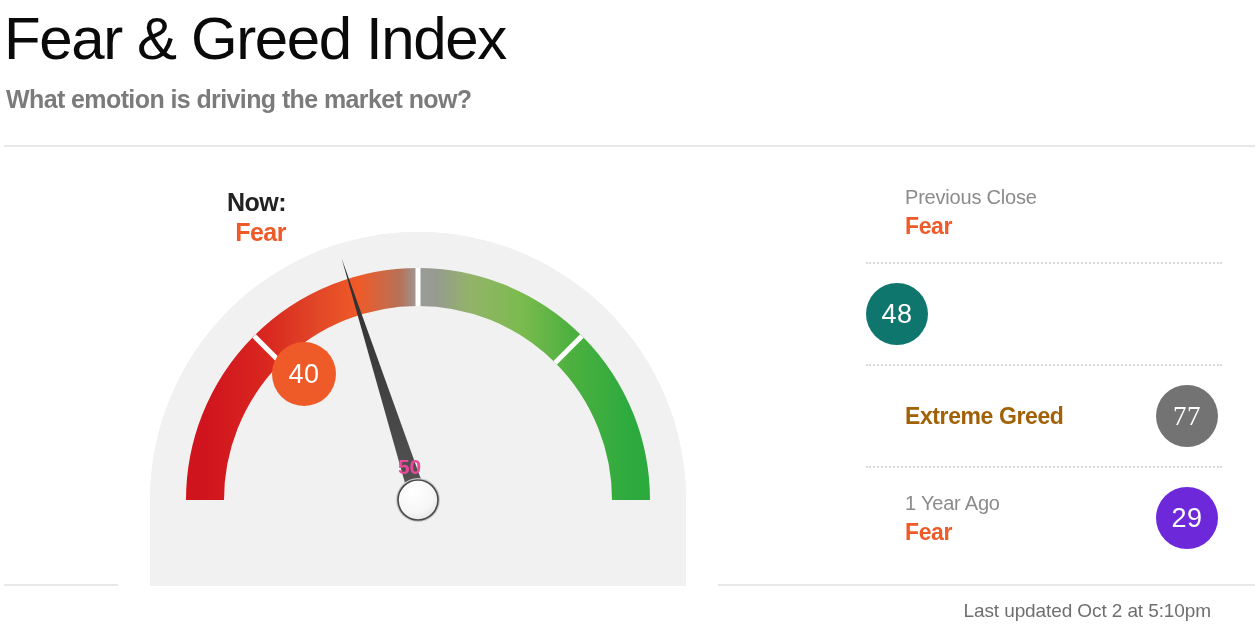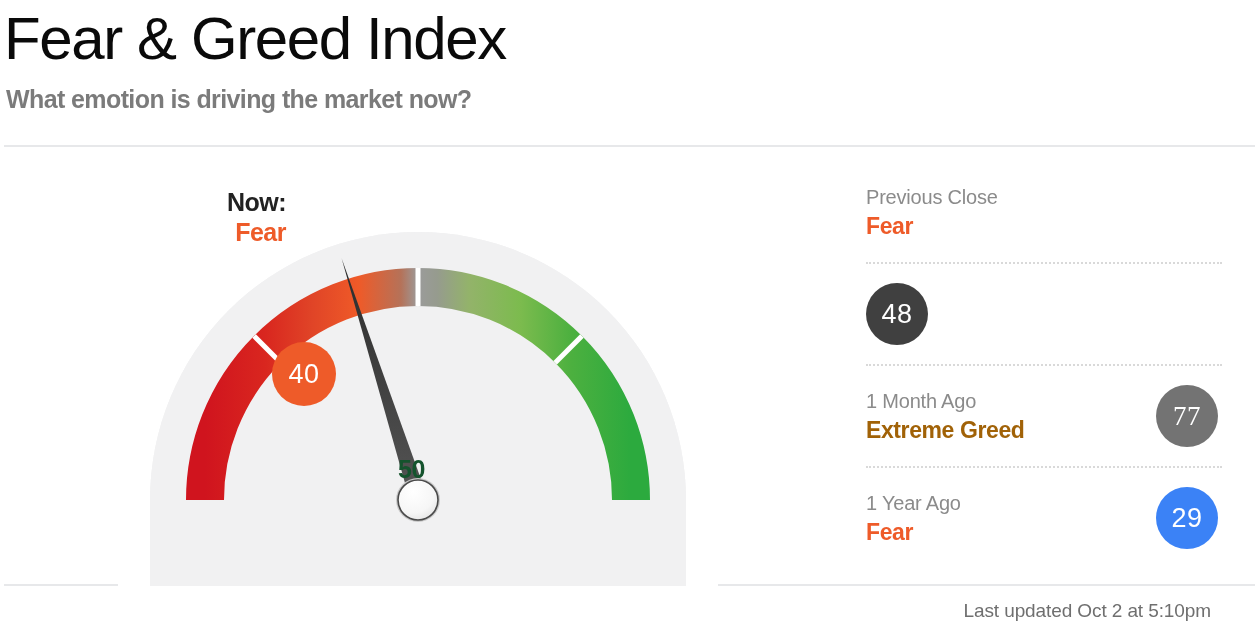--- a/index.html
+++ b/index.html
@@ -111,23 +111,23 @@
     font-weight: normal;
     display: flex;
     align-items: center;
     justify-content: center;
     letter-spacing: 0.5px;
   }
 
   
   .tick-label {
     position: absolute;
-    font-size: 25px;
-    font-weight: bold;
-    color: #14532d;
+    font-size: 21px;
+    font-weight: bold;
+    color: #ec4899;
     letter-spacing: -0.3px;
   }
   .tick-50 { left: 398px; top: 305px; }
 
   
   .stats-panel {
     position: absolute;
     left: 866px;
     top: 162px;
     width: 356px;
@@ -140,20 +140,21 @@
     align-items: center;
     justify-content: space-between;
   }
   .stat-row + .stat-row {
     border-top: 2px dotted #d9d9d9;
   }
   .stat-text {
     display: flex;
     flex-direction: column;
     justify-content: space-between;
+    margin-left: 39px;
   }
   .stat-period {
     font-size: 20px;
     color: #8b8b8b;
     letter-spacing: -0.2px;
     line-height: 28px;
     white-space: nowrap;
   }
   .stat-emotion {
     font-size: 23px;
@@ -270,31 +271,30 @@
 </div>
 
 <div class="stats-panel" id="stats-panel">
     <div class="stat-row">
       <div class="stat-text">
         <div class="stat-period">Previous Close</div>
         <div class="stat-emotion" style="color: rgb(238, 91, 41);">Fear</div>
       </div>
     </div>
     <div class="stat-row">
-      <div class="stat-bubble" style="background: #404040;">48</div>
+      <div class="stat-bubble" style="background: #0f766e;">48</div>
     </div>
     <div class="stat-row">
       <div class="stat-text">
-        <div class="stat-period">1 Month Ago</div>
         <div class="stat-emotion" style="color: #a16207;">Extreme Greed</div>
       </div>
       <div class="stat-bubble" style="background: #737373; font-family: Liberation Serif, serif;">77</div>
     </div>
     <div class="stat-row">
       <div class="stat-text">
         <div class="stat-period">1 Year Ago</div>
         <div class="stat-emotion" style="color: rgb(238, 91, 41);">Fear</div>
       </div>
-      <div class="stat-bubble" style="background: #3b82f6;">29</div>
+      <div class="stat-bubble" style="background: #6d28d9;">29</div>
     </div>
   </div>
 
 <div class="footer-updated">Last updated Oct 2 at 5:10pm</div>
 
 </body></html>

